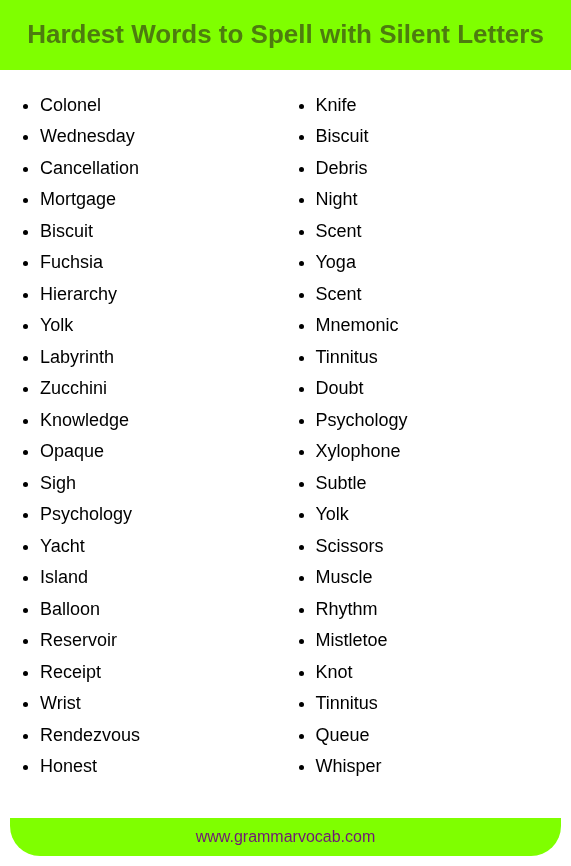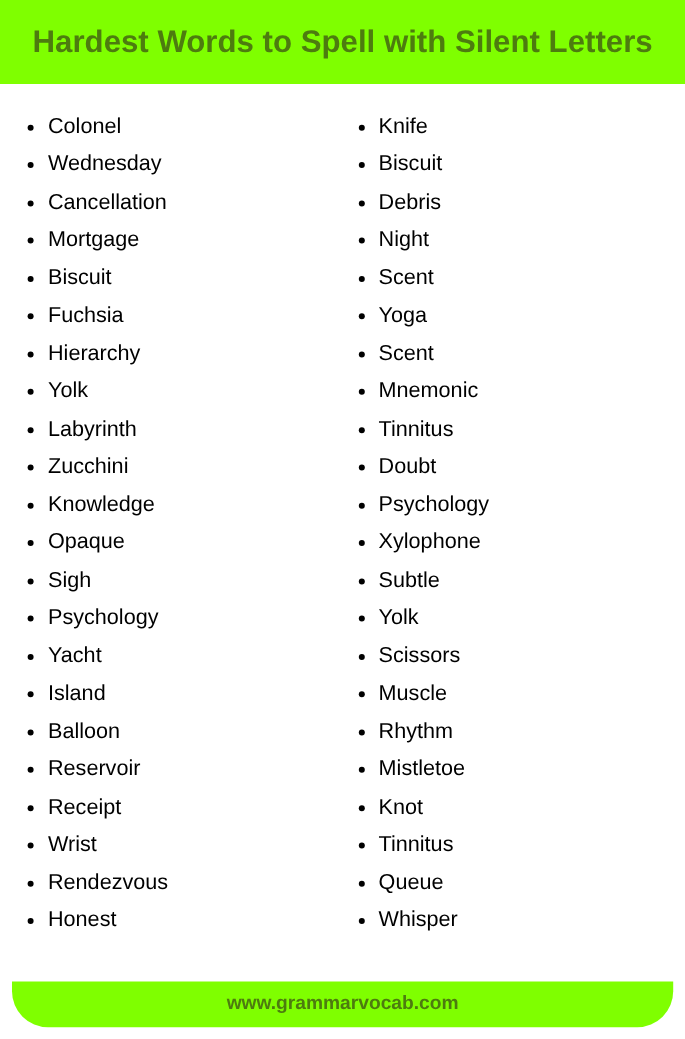--- a/index.html
+++ b/index.html
@@ -60,22 +60,22 @@
     .footer {
       background: #7fff00;
       padding: 10px 20px;
       text-align: center;
       border-radius: 0 0 30px 30px;
       margin: 0 10px 10px 10px;
     }
 
     .footer-url {
       font-size: 16px;
-      font-weight: 700;
-      color: #4d7c0f;
+      font-weight: 400;
+      color: #701a75;
     }
   </style>
 </head>
 <body>
 
 <div class="header">
   <div class="header-title">Hardest Words to Spell with Silent Letters</div>
 </div>
 
 <div class="content">

